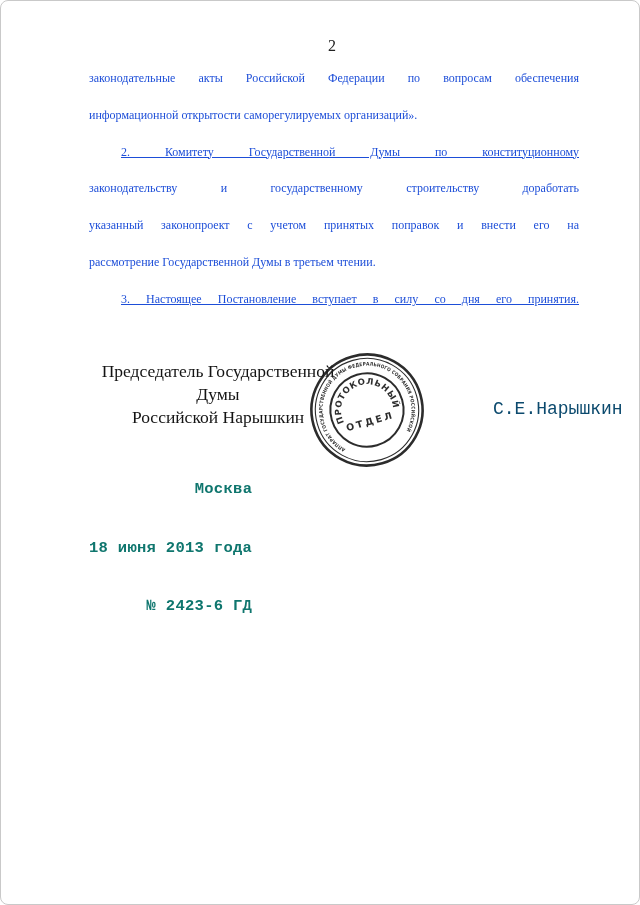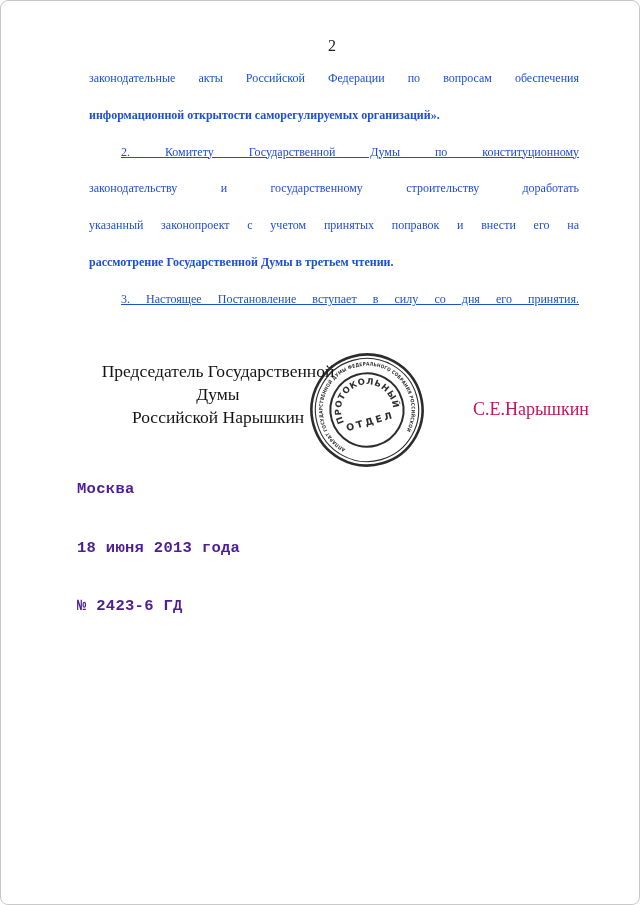--- a/index.html
+++ b/index.html
@@ -30,59 +30,61 @@
     width: 490px;
     font-size: 12px;
     color: #1d4ed8;
   }
   .bline {
     line-height: 36.8px;
     text-align: justify;
     text-align-last: justify;
     white-space: normal;
   }
-  .bline.endline { text-align-last: left; font-weight: bold; }
+  .bline.endline { text-align-last: left; }
   .bline.pindent { padding-left: 32px; text-decoration: underline; }
   .signature-block {
     position: absolute;
     left: 88px;
     top: 359px;
     width: 258px;
     text-align: center;
     font-size: 17.5px;
     line-height: 22.8px;
     color: #141414;
   }
   .signature-name {
     position: absolute;
-    left: 472px;
+    left: 492px;
     top: 398px;
     font-size: 18px;
-    color: #be185d;
+    color: #0c4a6e;
     white-space: nowrap;
+    font-family: Liberation Mono, monospace;
   }
   .stamp {
     position: absolute;
     left: 303px;
     top: 346px;
     width: 126px;
     height: 126px;
     opacity: 0.92;
   }
   .date-block {
     position: absolute;
-    left: 76px;
+    left: 88px;
     top: 440px;
     font-family: "Liberation Mono", "DejaVu Sans Mono", monospace;
     font-weight: bold;
     font-size: 15.5px;
     line-height: 19.5px;
     letter-spacing: 0.3px;
-    color: #4c1d95;
+    color: #0f766e;
     white-space: pre;
+    text-align: right;
   }
 </style>
 </head>
 <body>
 
 <div class="page">
 
   <div class="page-number">2</div>
 
   <div class="body-text">

